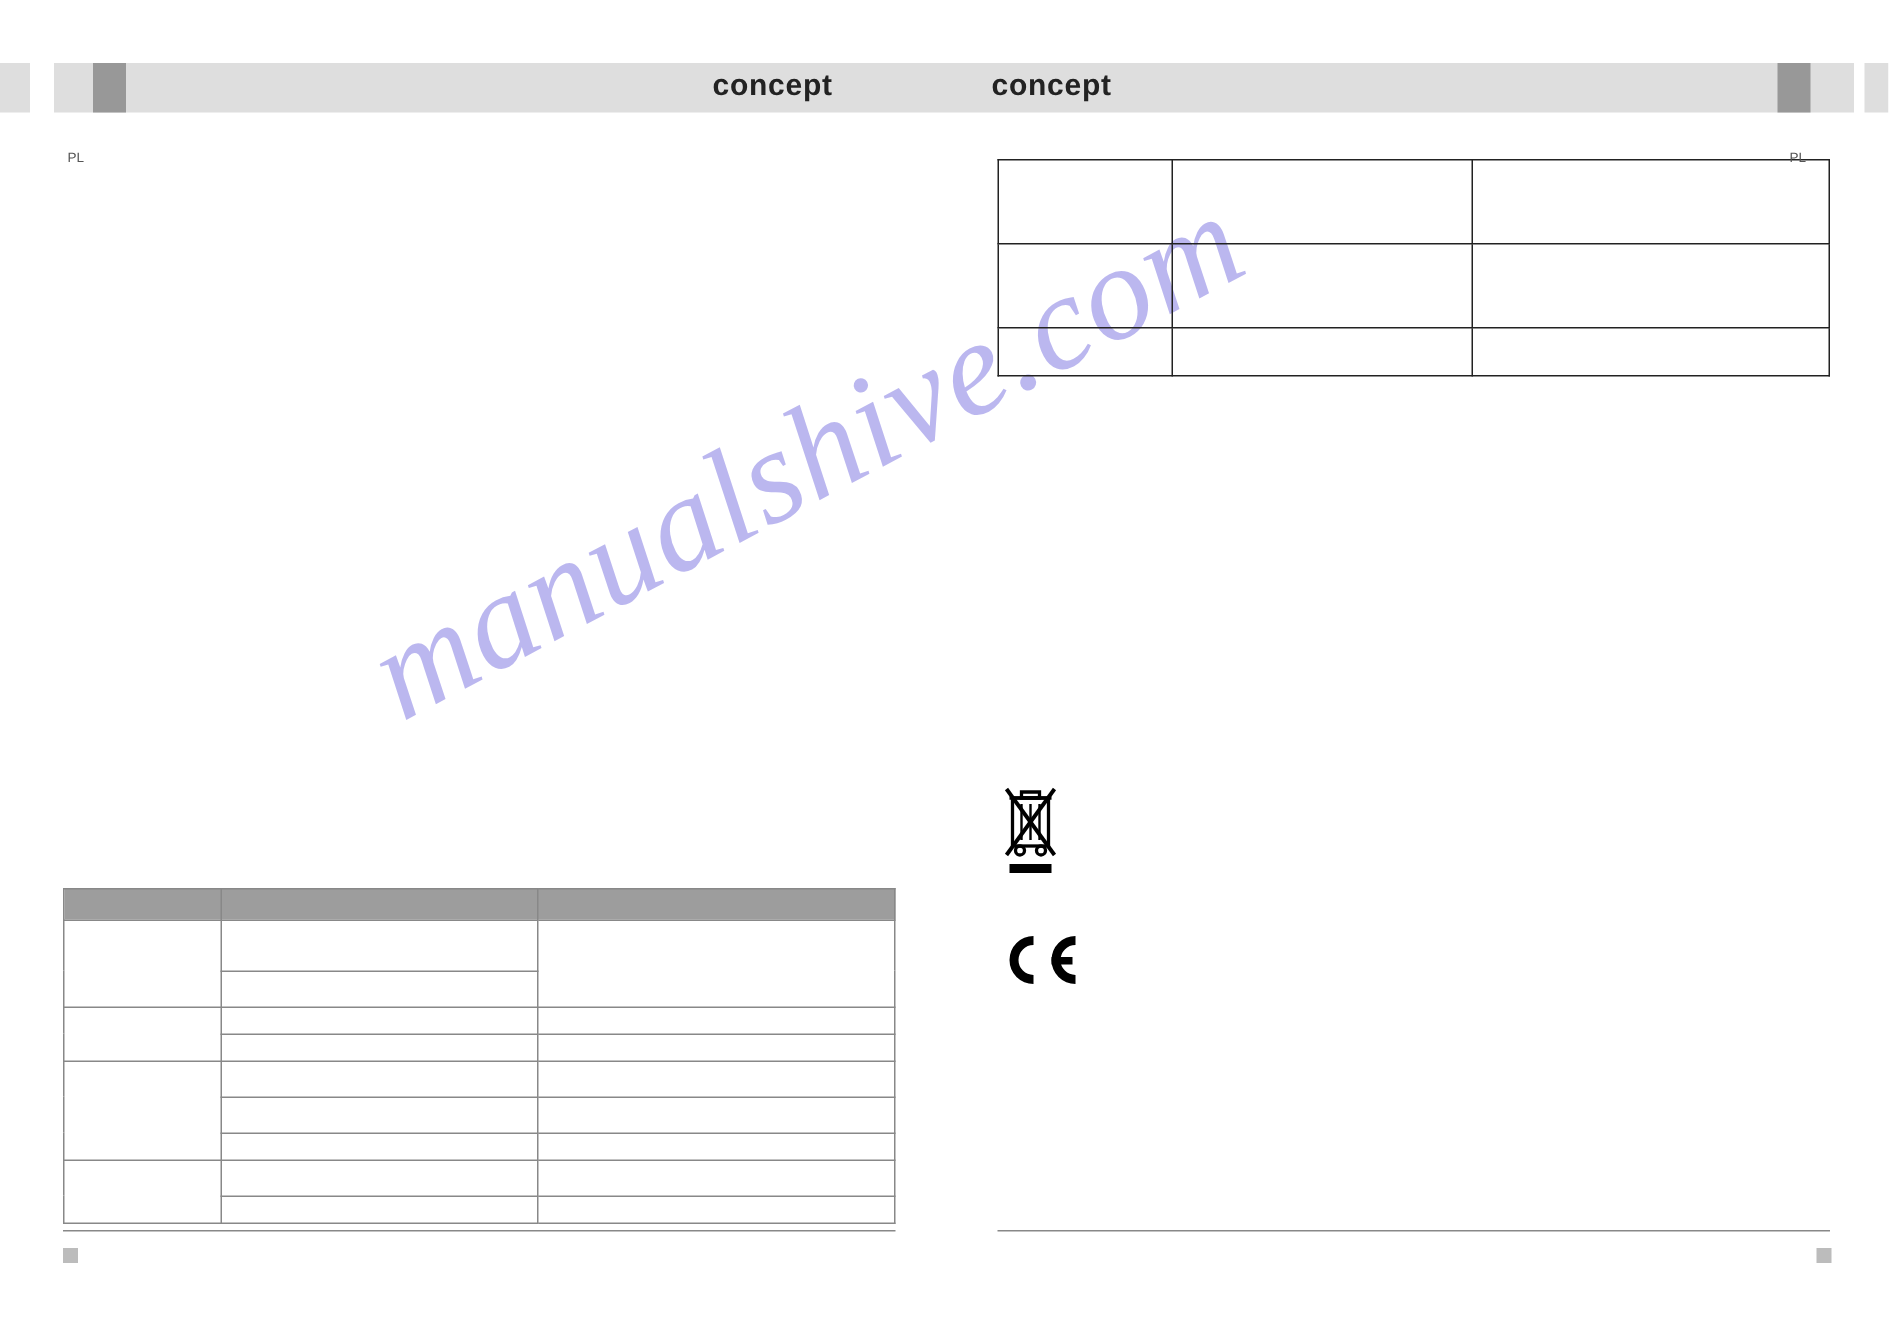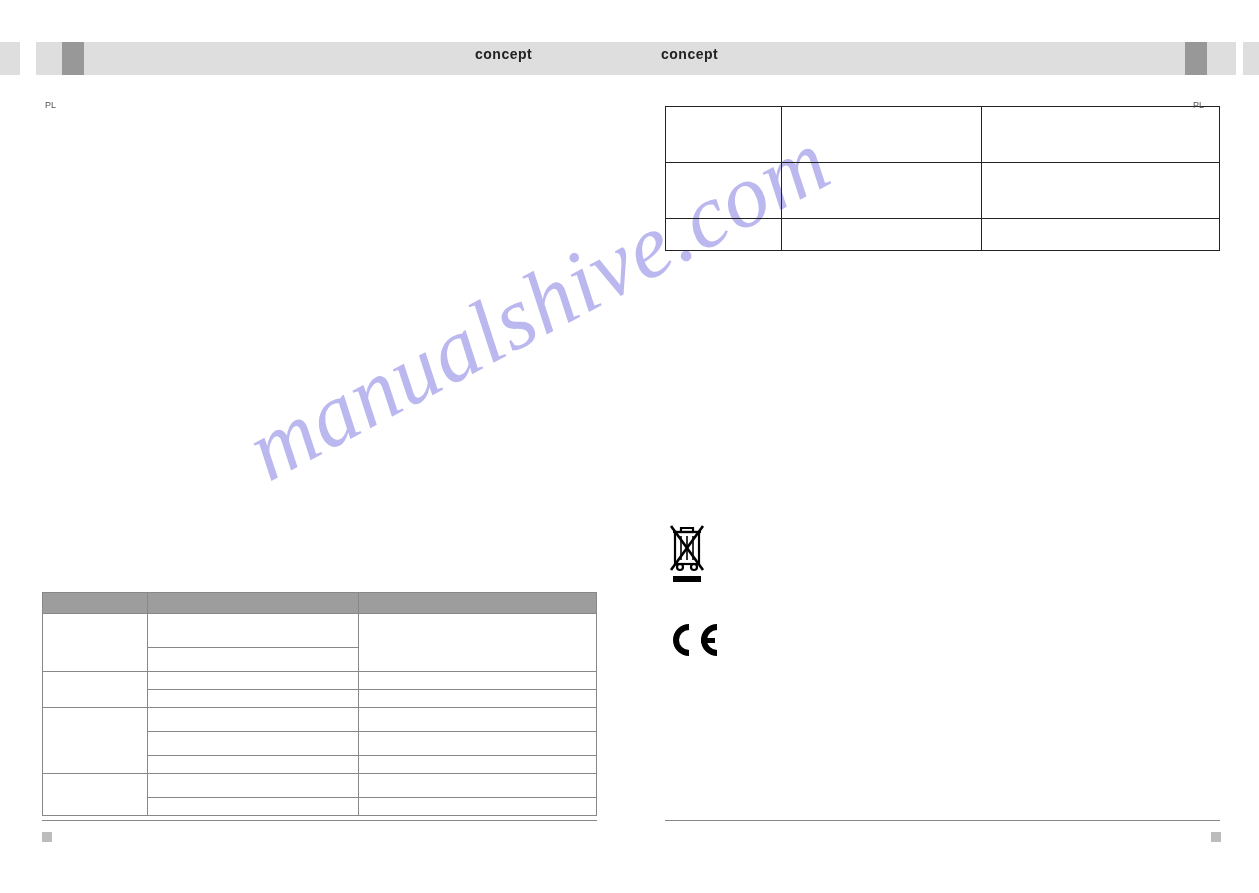--- a/index.html
+++ b/index.html
@@ -9,21 +9,21 @@
     position: absolute;
     height: 33px;
     background: #dedede;
   }
   .hb1 { left: 0; width: 20px; top: 42px; }
   .hb2 { left: 36px; width: 1200px; top: 42px; }
   .hb3 { left: 1243px; width: 16px; top: 42px; }
   .hb-dark1 { left: 62px; width: 22px; top: 42px; height: 33px; background: #989898; position: absolute; }
   .hb-dark2 { left: 1185px; width: 22px; top: 42px; height: 33px; background: #989898; position: absolute; }
 
-  .logo { position: absolute; top: 46px; font-family: Arial, sans-serif; font-weight: 600; font-size: 14px; letter-spacing: 0.5px; color: #222; }
+  .logo { position: absolute; top: 46px; font-family: Arial, sans-serif; font-weight: 600; font-size: 20px; letter-spacing: 0.5px; color: #222; }
   .logo.l1 { left: 475px; }
   .logo.l2 { left: 661px; }
 
   .left-page { position: absolute; left: 42px; top: 100px; width: 555px; }
   .right-page { position: absolute; left: 665px; top: 100px; width: 555px; }
 
   .lang-badge { position: absolute; top: 0; width: 24px; font-size: 9px; font-weight: normal; color: #555; }
   .lang-left { left: 3px; }
   .lang-right { right: 3px; }
 

